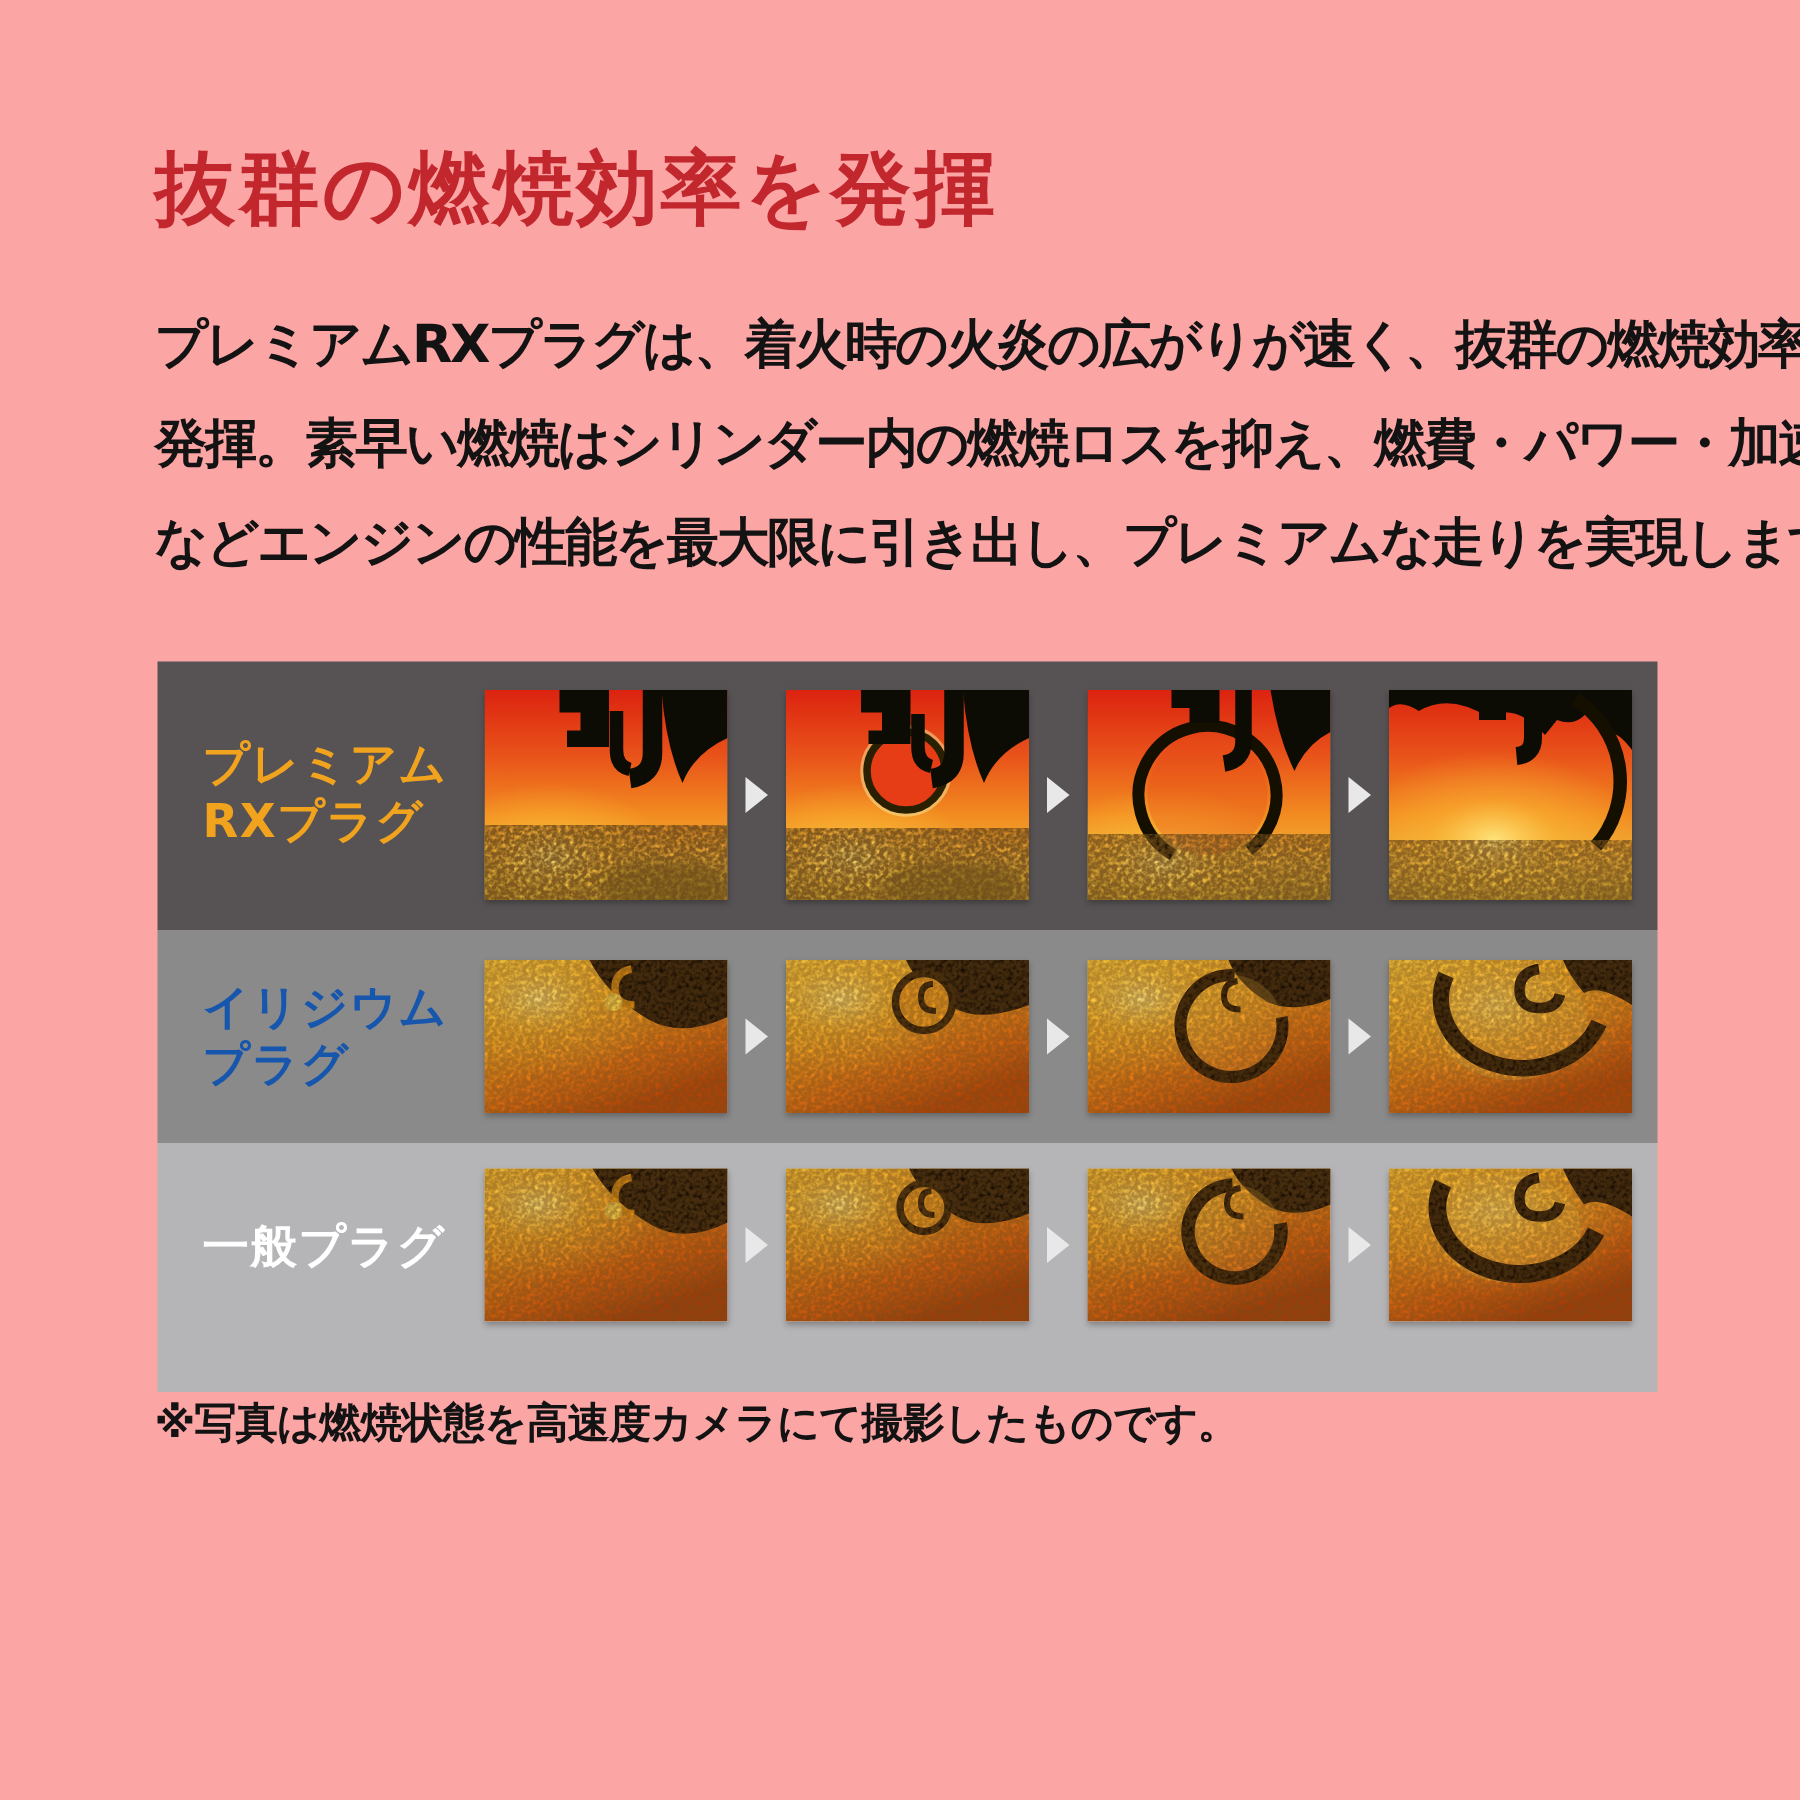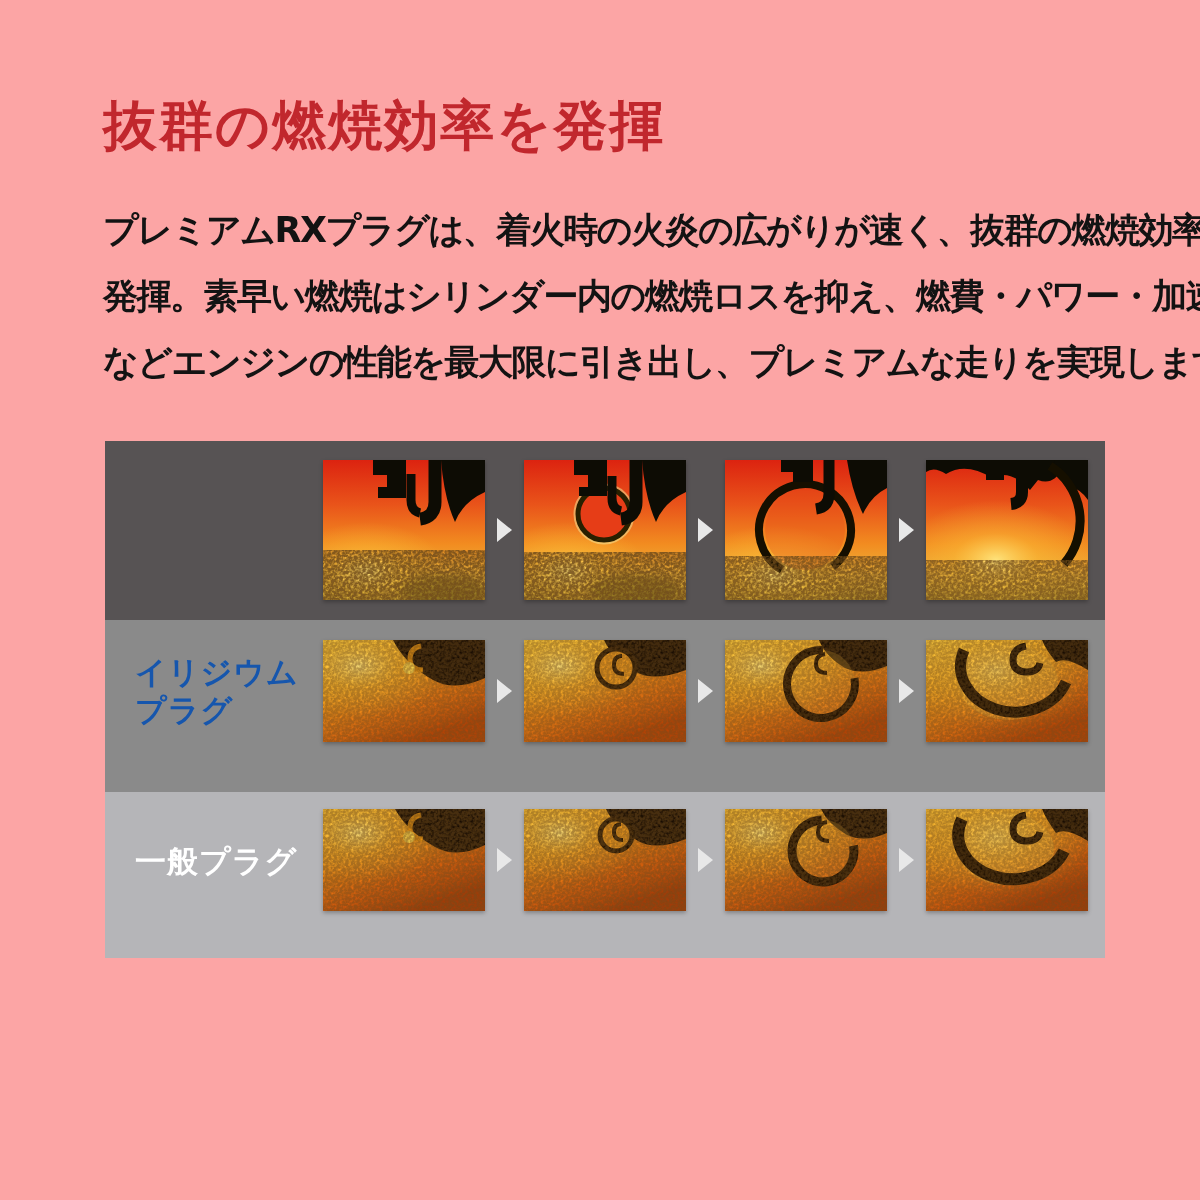--- a/index.html
+++ b/index.html
@@ -6,21 +6,21 @@
   .page{position:relative;width:1200px;height:1200px;background:#fca5a5;overflow:hidden;
         font-family:"DejaVu Sans","Liberation Sans",sans-serif;}
   .heading{position:absolute;left:103px;top:90px;margin:0;font-size:54px;font-weight:700;
            color:#c1272d;letter-spacing:2px;white-space:nowrap;}
   .bodytext{position:absolute;left:103px;top:197px;width:1020px;color:#131313;
             font-size:35px;font-weight:600;letter-spacing:-1.5px;}
   .bline{height:66px;line-height:66px;white-space:nowrap;}
   .table{position:absolute;left:105px;top:441px;width:1000px;}
   .row{position:relative;width:1000px;}
   .row1{height:179px;background:#575354;}
-  .row2{height:172px;background:#8a8a8a;}
+  .row2{height:142px;background:#8a8a8a;}
   .row3{height:166px;background:#b5b5b8;}
   .label{position:absolute;left:30px;font-size:31px;font-weight:800;line-height:38px;
          letter-spacing:1px;white-space:nowrap;}
   .row1 .label{top:50px;color:#f2a31e;}
   .row2 .label{top:33px;color:#1656ad;}
   .row3 .label{top:50px;color:#ffffff;}
   .cell{position:absolute;width:162px;box-shadow:0 2px 4px rgba(0,0,0,0.28);}
   .row1 .cell{top:19px;height:140px;}
   .row2 .cell{top:20px;height:102px;}
   .row3 .cell{top:17px;height:102px;}
@@ -79,20 +79,24 @@
 
   <div class="bodytext">
     <div class="bline">プレミアムRXプラグは、着火時の火炎の広がりが速く、抜群の燃焼効率を</div>
     <div class="bline">発揮。素早い燃焼はシリンダー内の燃焼ロスを抑え、燃費・パワー・加速</div>
     <div class="bline">などエンジンの性能を最大限に引き出し、プレミアムな走りを実現します。</div>
   </div>
 
   <div class="table">
 
     <div class="row row1">
+      <div class="label">
+        <span style="display:block">プレミアム</span>
+        <span style="display:block">RXプラグ</span>
+      </div>
       <div class="cell c1">
         <svg viewBox="0 0 162 140" preserveAspectRatio="none">
           <rect width="162" height="140" fill="url(#gRX)"></rect>
           <ellipse cx="44" cy="112" rx="80" ry="50" fill="url(#spotY)"></ellipse>
           <ellipse cx="120" cy="130" rx="42" ry="16" fill="#6a5a16" opacity="0.5" filter="url(#soft)"></ellipse>
           <path d="M50,0 v15 h14 v12 h-9 v11 h28 V0 Z" fill="#0d0c04"></path>
           <path d="M118,0 H162 V32 Q140,42 132,62 Q121,38 118,0 Z" fill="#0d0c04"></path>
           <path d="M88,14 v26 q0,11 9,13" fill="none" stroke="#0d0c04" stroke-width="9"></path>
           <path d="M112,0 v42 q0,15 -15,17" fill="none" stroke="#0d0c04" stroke-width="13"></path>
           <rect y="90" width="162" height="50" fill="#ffffff" filter="url(#grain)" opacity="0.85"></rect>
@@ -239,14 +243,15 @@
           <ellipse cx="80" cy="40" rx="48" ry="36" fill="#ffc341" opacity="0.45"></ellipse>
           <path d="M36,10 A52,42 0 1 0 138,42" fill="none" stroke="#170b00" stroke-width="12"></path>
           <path d="M100,6 q-13,2 -13,14 q0,12 14,12 q11,0 13,-9" fill="none" stroke="#160b02" stroke-width="7"></path>
           <rect width="162" height="102" fill="#ffffff" filter="url(#grain)" opacity="0.5"></rect>
         </svg>
       </div>
     </div>
 
   </div>
 
+  <div class="footnote">※写真は燃焼状態を高速度カメラにて撮影したものです。</div>
 
 </div>
 
 </body></html>

